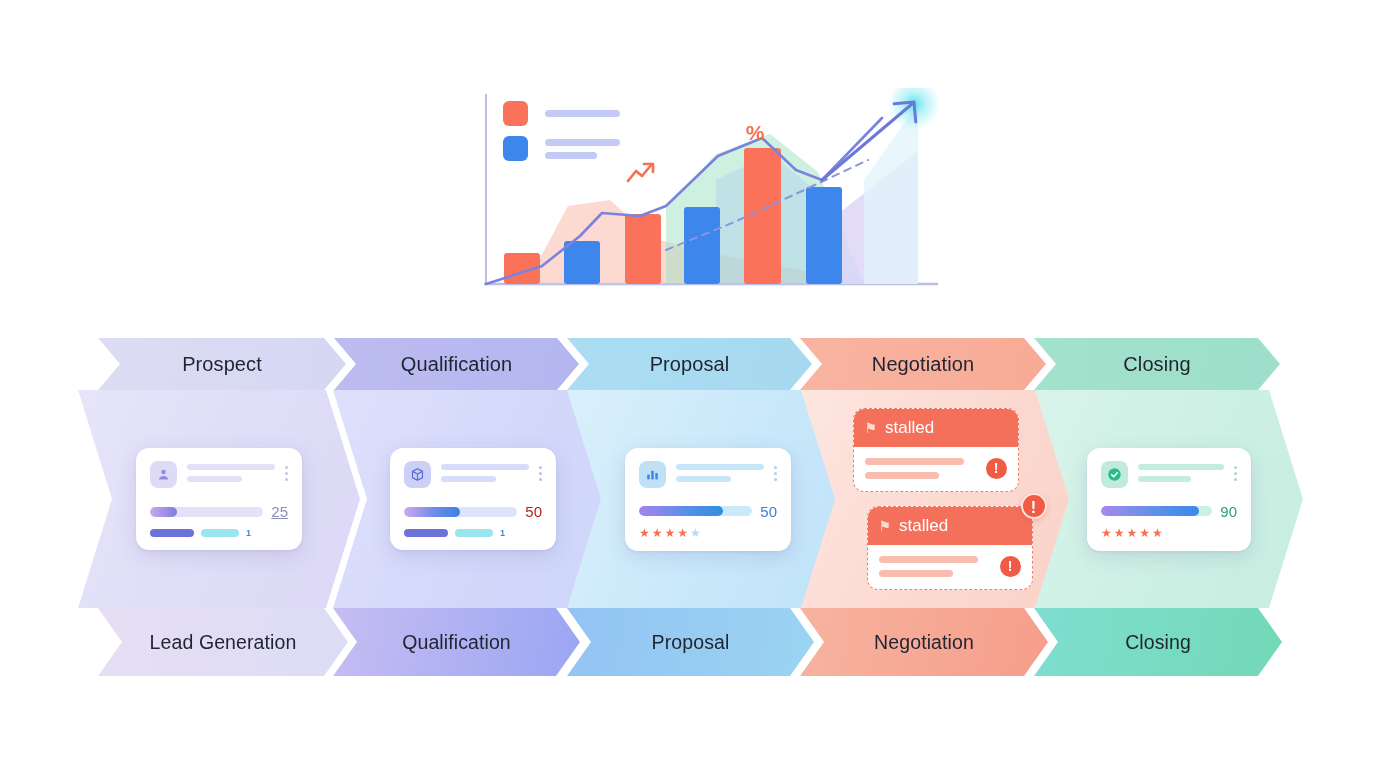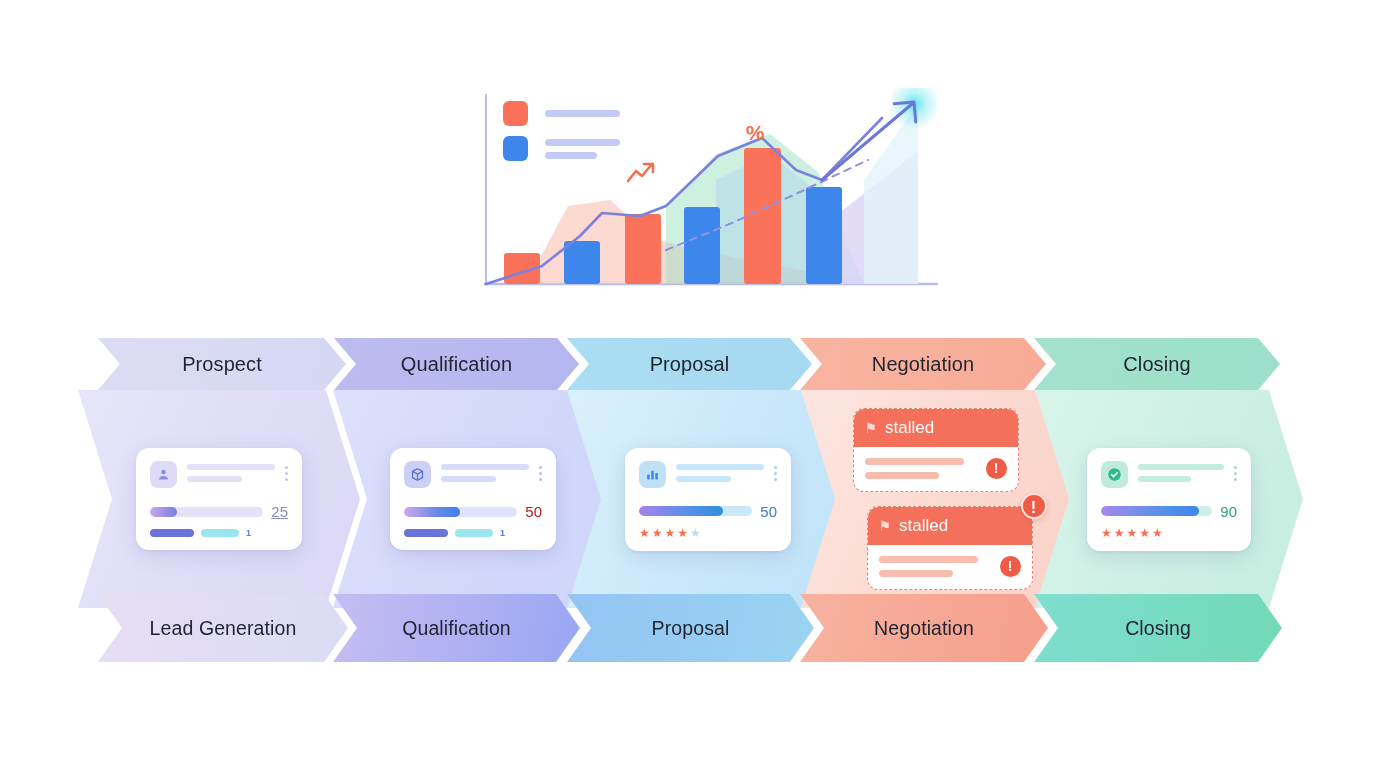--- a/index.html
+++ b/index.html
@@ -18,21 +18,21 @@
     width: 480px; height: 212px;
   }
   #chart-illustration svg { display: block; }
 
   
   #funnel { position: absolute; left: 0; top: 322px; width: 1376px; height: 345px; margin-top: 16px; }
 
   .row { position: absolute; left: 0; width: 1376px; }
   #header-row { top: 0; height: 52px; }
   #body-row   { top: 52px; height: 218px; }
-  #footer-row { top: 256px; height: 68px; }
+  #footer-row { top: 270px; height: 68px; }
 
   .chev {
     position: absolute; top: 0; height: 100%;
     display: flex; align-items: center; justify-content: center;
   }
   .chev-head {
     clip-path: polygon(0 0, calc(100% - 22px) 0, 100% 50%, calc(100% - 22px) 100%, 0 100%, 22px 50%);
   }
   .chev-body {
     clip-path: polygon(0 0, calc(100% - 34px) 0, 100% 50%, calc(100% - 34px) 100%, 0 100%, 34px 50%);

